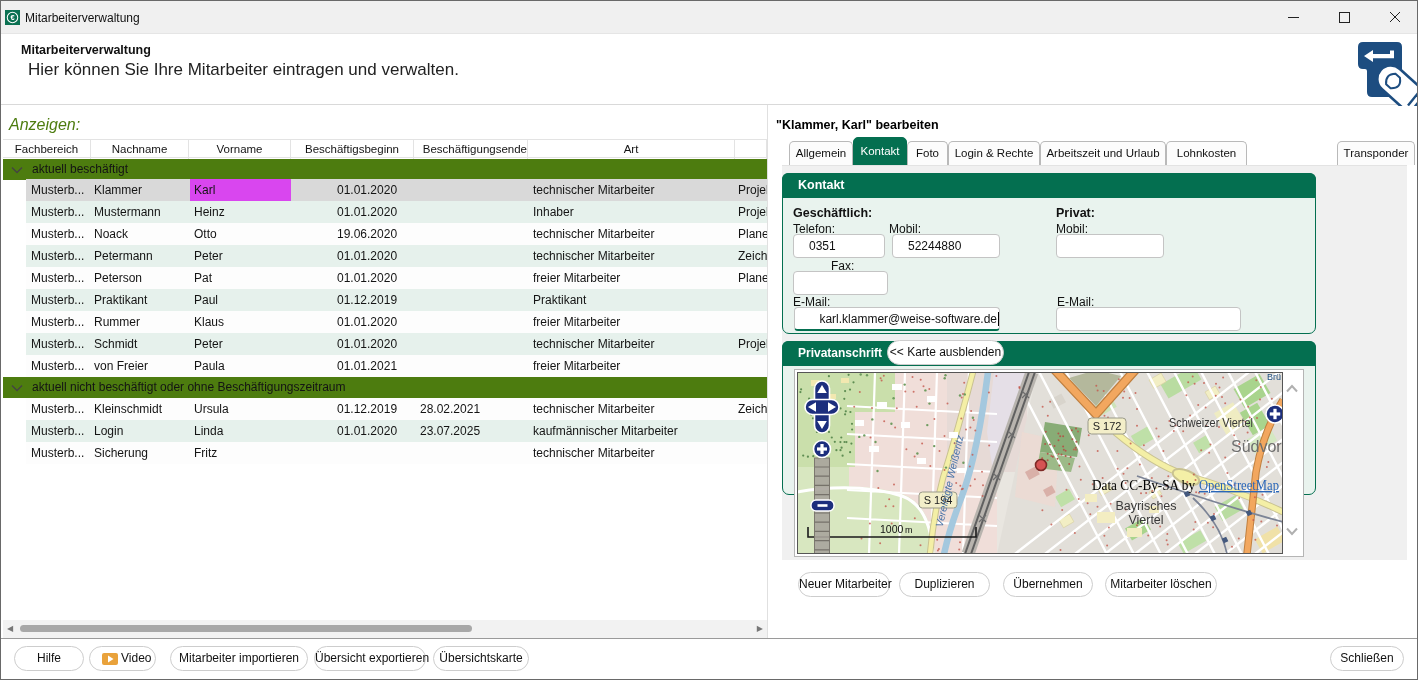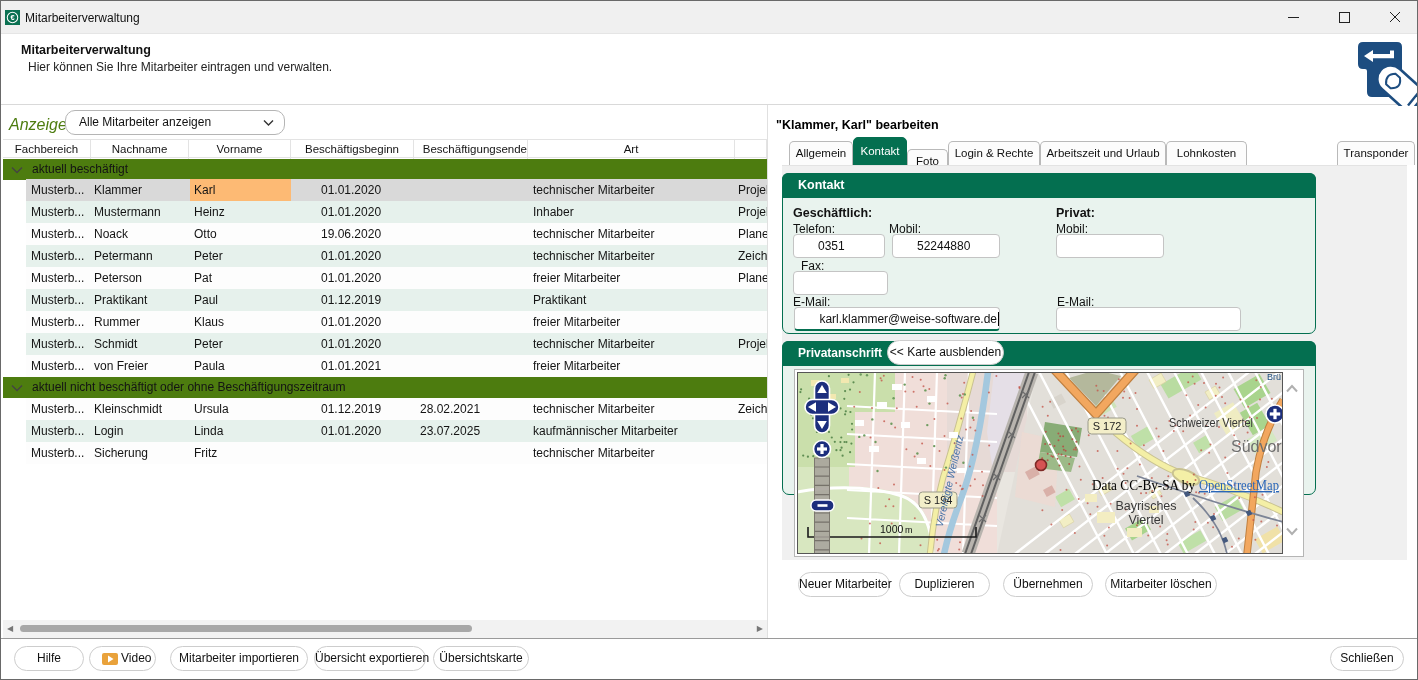--- a/index.html
+++ b/index.html
@@ -6,62 +6,62 @@
 html,body { width:1418px; height:680px; font-family:"Liberation Sans", sans-serif; background:#fff; }
 #win { position:absolute; left:0; top:0; width:1418px; height:680px; background:#fff; border:1px solid #696969; overflow:hidden; }
 .abs { position:absolute; }
 
 #titlebar { position:absolute; left:0; top:0; width:100%; height:33px; background:#f0f0f0; border-bottom:1px solid #e5e5e5; }
 #titleicon { position:absolute; left:4px; top:9px; width:15px; height:15px; }
 #titletext { position:absolute; left:24px; top:10px; font-size:12px; color:#111; }
 .wbtn { position:absolute; top:0; width:46px; height:33px; color:#222; }
 
 #hdr-title { position:absolute; left:20px; top:42px; font-size:12.5px; font-weight:bold; color:#111; }
-#hdr-sub { position:absolute; left:27px; top:59px; font-size:12px; color:#222; }
+#hdr-sub { position:absolute; left:27px; top:59px; font-size:17px; color:#222; }
 #hdr-line { position:absolute; left:0; top:103px; width:100%; height:1px; background:#d9d9d9; }
 
 #anz-label { position:absolute; left:8px; top:115px; font-size:16px; color:#4d7c0f;font-style:italic; }
 #anz-dd { position:absolute; left:64px; top:109px; width:220px; height:25px; background:#fff; border:1px solid #b5b5b5; border-radius:10px; }
 #anz-dd span { position:absolute; left:13px; top:4px; font-size:12px; color:#111; }
 #tbl { position:absolute; left:2px; top:138px; width:764px; height:497px; background:#fff; font-size:12px; color:#141414; }
 .th { position:absolute; top:0; height:19px; border-right:1px solid #e3e3e3; text-align:center; line-height:18px; font-size:11.5px; }
 #thead { position:absolute; left:0; top:0; width:764px; height:19px; border-top:1px solid #e3e3e3; border-bottom:1px solid #e3e3e3; background:#fff; }
 .row { position:absolute; left:23px; width:741px; height:22px; line-height:22px; }
 .row .c { position:absolute; top:0; height:22px; overflow:hidden; white-space:nowrap; }
 .grp { position:absolute; left:0; width:764px; height:21px; line-height:21px; background:#4d7c0f; }
 .grp .chev { position:absolute; left:8px; top:0px; }
 .grp .gt { position:absolute; left:29px; }
 .green { background:#e6f1ec; }
 .white { background:#fdfdfd; }
 .sel { background:#d9d9d9; }
 
 .c0 { left:5px; width:60px; }
 .c1 { left:68px; width:96px; }
 .c2 { left:164px; width:101px; padding-left:4px; }
-.c3 { left:295px; width:100px; }
+.c3 { left:311px; width:100px; }
 .c4 { left:394px; width:110px; }
 .c5 { left:507px; width:205px; }
 .c6 { left:712px; width:30px; }
 
 #hsb { position:absolute; left:2px; top:619px; width:764px; height:18px; background:#f2f2f2; }
 #hsb .thumb { position:absolute; left:17px; top:5px; width:452px; height:7px; background:#a8a8a8; border-radius:3.5px; }
 #hsb .ar { position:absolute; top:4px; font-size:8px; color:#777; }
 
 #foot-line { position:absolute; left:0; top:637px; width:100%; height:1px; background:#9a9a9a; }
 .btn { position:absolute; background:#fff; border:1px solid #cdcdcd; border-radius:12.5px; font-size:12px; color:#111; text-align:center; height:25px; line-height:23px; white-space:nowrap; }
 
 #r-title { position:absolute; left:775px; top:117px; font-size:12.5px; font-weight:bold; color:#000; }
 .tab { position:absolute; top:140px; height:24px; background:#fcfcfc; border:1px solid #b9b9b9; border-bottom:none; border-radius:5px 5px 0 0; font-size:11.5px; color:#111; text-align:center; line-height:23px; }
 #tab-active { position:absolute; top:136px; height:29px; background:#046f50; border:1px solid #046f50; border-radius:5px 5px 0 0; color:#fff; font-size:11.5px; text-align:center; line-height:27px; }
 #tabpanel { position:absolute; left:781px; top:164px; width:625px; height:395px; background:#f0f0f0; border-top:1px solid #e3e3e3; }
 .gbox { position:absolute; left:0px; width:534px; border:1px solid #046f50; border-radius:7px; background:#e9f3ee; }
 .gbox .ghead { position:absolute; left:-1px; top:-1px; width:534px; height:25px; background:#046f50; border-radius:6px 6px 0 0; color:#fff; font-weight:bold; font-size:12.5px; line-height:25px; padding-left:16px; }
 .lbl { position:absolute; font-size:12px; color:#111; }
 .blbl { position:absolute; font-size:12.5px; font-weight:bold; color:#111; }
-.inp { position:absolute; height:24px; background:#fff; border:1px solid #c4c4c4; border-radius:4px; font-size:12px; color:#111; line-height:22px; padding-left:24px; }
+.inp { position:absolute; height:24px; background:#fff; border:1px solid #c4c4c4; border-radius:4px; font-size:12px; color:#111; line-height:22px; padding-left:15px; }
 </style>
 </head>
 <body>
 <div id="win">
 
   <div id="titlebar">
     <svg id="titleicon" viewBox="0 0 16 16">
         <rect x="0" y="0" width="16" height="16" fill="#0b7152"></rect>
         <circle cx="8" cy="8" r="5.6" fill="none" stroke="#fff" stroke-width="1.1"></circle>
         <text x="8.2" y="11" font-size="8" font-weight="bold" fill="#fff" text-anchor="middle">€</text>
@@ -86,46 +86,40 @@
     <path d="M11 17 L20 11 L20 15 L37 15 L37 11.4 L41 11.4 L41 19.3 L20 19.3 L20 23 Z" fill="#fff"></path>
     <g transform="rotate(-48 30 33)">
       <rect x="16.5" y="30" width="27" height="80" rx="13.5" fill="#fff" stroke="#1d4d80" stroke-width="2.6"></rect>
       <path d="M23 43.5 Q30 36 37 43.5 L37 49.5 Q30 58 23 49.5 Z" fill="#fff" stroke="#1d4d80" stroke-width="2"></path>
     </g>
     <line x1="55" y1="66.5" x2="65.5" y2="53.5" stroke="#1d4d80" stroke-width="2.4"></line>
     <line x1="59.5" y1="70.5" x2="68" y2="60" stroke="#1d4d80" stroke-width="2.4"></line>
   </svg>
 
   <div id="anz-label">Anzeigen:</div>
-  <div id="anz-dd">
-      <span>Alle Mitarbeiter anzeigen</span>
-    <svg style="position:absolute; right:10px; top:8px;" width="11" height="8">
-        <path d="M1 1.5 L5.5 6 L10 1.5" stroke="#333" stroke-width="1.4" fill="none"></path>
-      </svg>
-  </div>
   <div id="tbl">
       <div id="thead">
         <div class="th" style="left:0px;width:88px;">Fachbereich</div>
         <div class="th" style="left:88px;width:98px;">Nachname</div>
         <div class="th" style="left:186px;width:102px;">Vorname</div>
         <div class="th" style="left:288px;width:123px;">Beschäftigsbeginn</div>
         <div class="th" style="left:411px;width:114px;text-align:right;">Beschäftigungsende</div>
         <div class="th" style="left:525px;width:207px;">Art</div>
         <div class="th" style="left:732px;width:32px;"></div>
       </div>
       <div class="grp" style="top:20px;">
         <svg class="chev" style="position:absolute;left:8px;top:7px;" width="12" height="8">
           <path d="M1 1.5 L6 6.5 L11 1.5" stroke="#444" stroke-width="1.3" fill="none"></path>
         </svg>
         <span class="gt">aktuell beschäftigt</span>
       </div>
       <div class="row sel" style="top:40px;">
         <div class="c c0">Musterb...</div>
         <div class="c c1">Klammer</div>
-        <div class="c c2" style="background:#fdba74;">Karl</div>
+        <div class="c c2" style="background:#d946ef;">Karl</div>
         <div class="c c3">01.01.2020</div>
         <div class="c c4"></div>
         <div class="c c5">technischer Mitarbeiter</div>
         <div class="c c6">Projek</div>
       </div>
       <div class="row green" style="top:62px;">
         <div class="c c0">Musterb...</div>
         <div class="c c1">Mustermann</div>
         <div class="c c2">Heinz</div>
         <div class="c c3">01.01.2020</div>
@@ -245,40 +239,40 @@
         <path d="M6 2.5 L11.5 6 L6 9.5 Z" fill="#fff"></path>
       </svg>Video</div>
   <div class="btn" style="left:169px; top:645px; width:138px;">Mitarbeiter importieren</div>
   <div class="btn" style="left:313px; top:645px; width:112px;">Übersicht exportieren</div>
   <div class="btn" style="left:432px; top:645px; width:96px;">Übersichtskarte</div>
   <div class="btn" style="left:1329px; top:645px; width:74px;">Schließen</div>
 
   <div id="r-title">"Klammer, Karl" bearbeiten</div>
   <div class="tab" style="left:788px; width:64px;">Allgemein</div>
   <div id="tab-active" style="left:852px; width:54px;">Kontakt</div>
-  <div class="tab" style="left:906px; width:41px;margin-top:8px;">Foto</div>
+  <div class="tab" style="left:906px; width:41px;">Foto</div>
   <div class="tab" style="left:947px; width:92px;">Login &amp; Rechte</div>
   <div class="tab" style="left:1039px; width:126px;">Arbeitszeit und Urlaub</div>
   <div class="tab" style="left:1165px; width:81px;">Lohnkosten</div>
   <div class="tab" style="left:1246px; width:90px;margin-top:40px;">Stundensätze</div>
   <div class="tab" style="left:1336px; width:78px;">Transponder</div>
   <div id="tabpanel"></div>
 
   <div class="gbox" style="top:172px; left:781px; height:161px;">
     <div class="ghead">Kontakt</div>
   </div>
   <div class="blbl" style="left:792px; top:205px;">Geschäftlich:</div>
   <div class="blbl" style="left:1055px; top:205px;">Privat:</div>
   <div class="lbl" style="left:792px; top:221px;">Telefon:</div>
   <div class="lbl" style="left:888px; top:221px;">Mobil:</div>
   <div class="lbl" style="left:1055px; top:221px;">Mobil:</div>
   <div class="inp" style="left:792px; top:233px; width:92px;">0351</div>
   <div class="inp" style="left:891px; top:233px; width:108px;">52244880</div>
   <div class="inp" style="left:1055px; top:233px; width:108px;"></div>
-  <div class="lbl" style="left:800px; top:258px;">Fax:</div>
+  <div class="lbl" style="left:830px; top:258px;">Fax:</div>
   <div class="inp" style="left:792px; top:270px; width:95px;"></div>
   <div class="lbl" style="left:792px; top:294px;">E-Mail:</div>
   <div class="lbl" style="left:1056px; top:294px;">E-Mail:</div>
   <div class="inp" style="left:793px; top:306px; width:206px; border-bottom:2px solid #046f50;text-align:right;">karl.klammer@weise-software.de<span style="border-left:1px solid #000; margin-left:1px;"></span></div>
   <div class="inp" style="left:1055px; top:306px; width:185px;"></div>
 
   <div class="gbox" style="top:340px; left:781px; height:154px;">
     <div class="ghead" style="font-size:12px;">Privatanschrift</div>
   </div>
   <div class="btn" style="left:886px; top:339px; width:117px; border-radius:13px; z-index:5;">&lt;&lt; Karte ausblenden</div>

